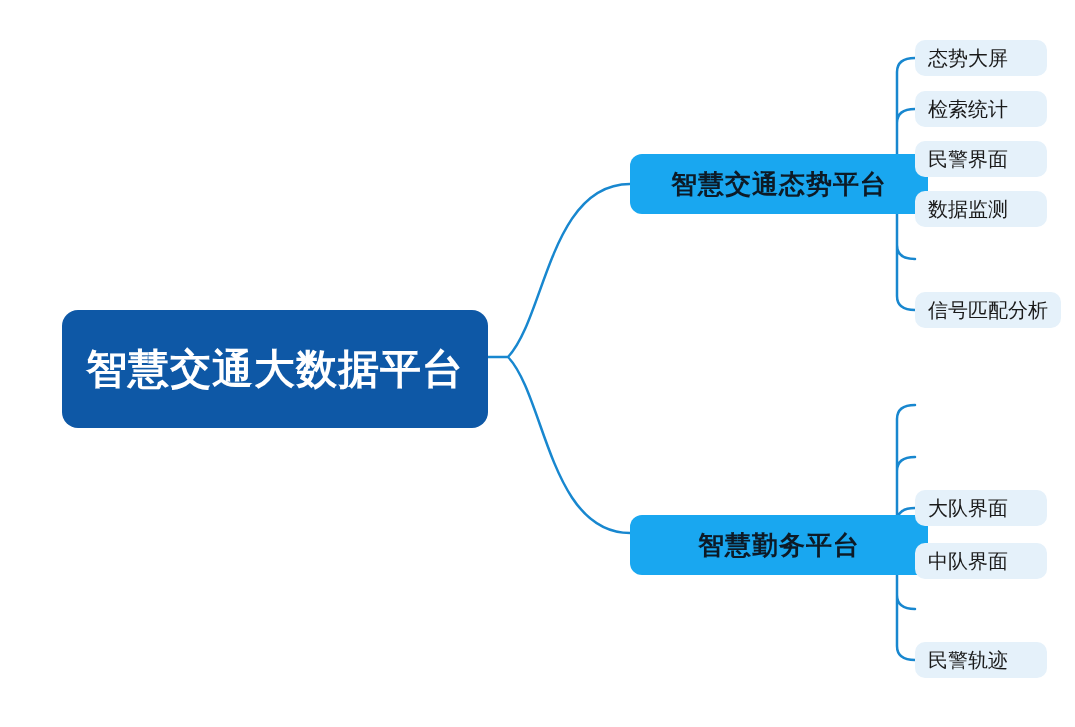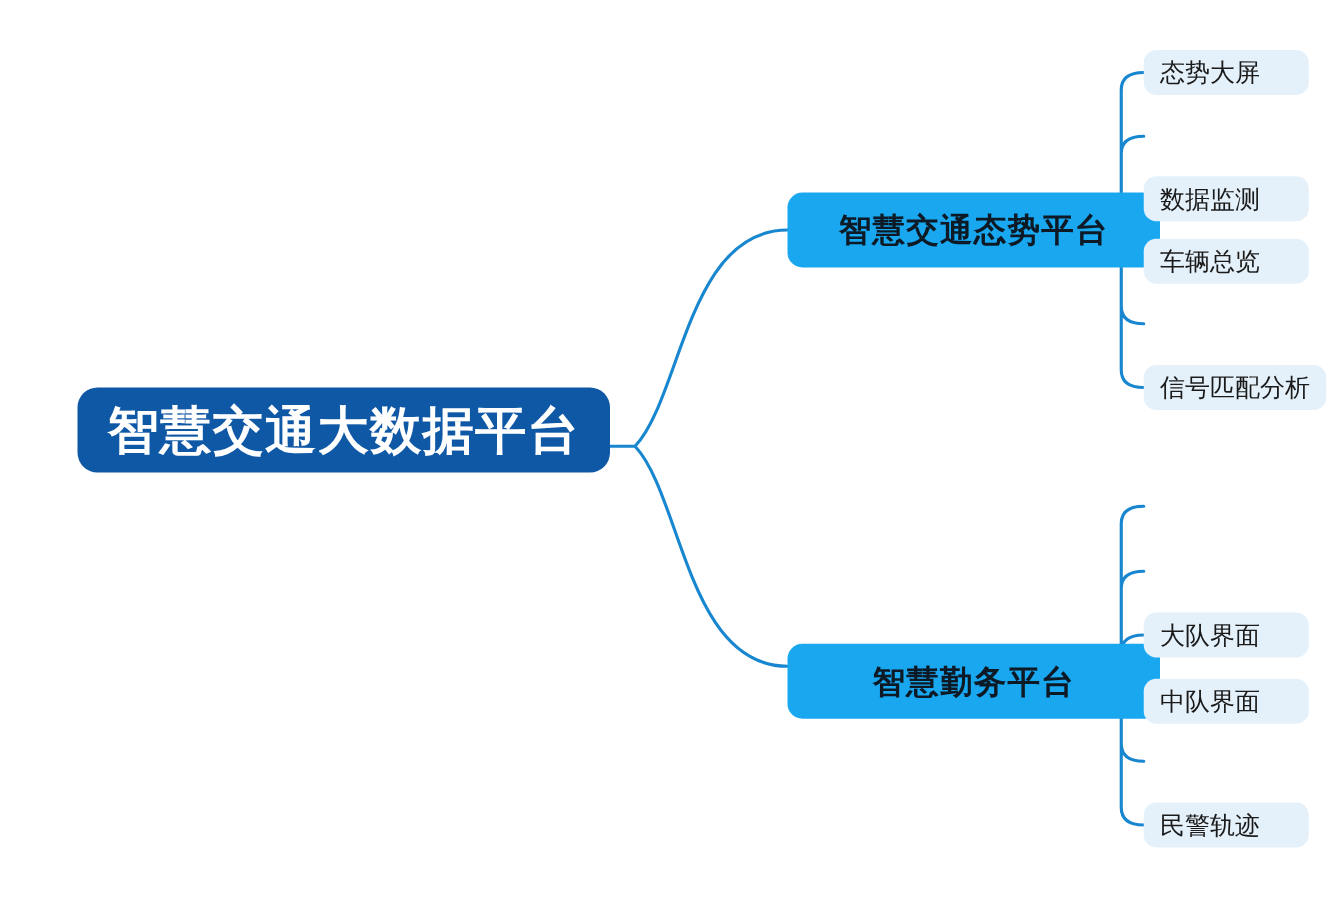--- a/index.html
+++ b/index.html
@@ -31,21 +31,21 @@
   }
   .node{
     position:absolute;
     display:flex;
     align-items:center;
     justify-content:center;
     box-sizing:border-box;
   }
   .node-root{
     left:62px;top:310px;
-    width:426px;height:68px;
+    width:426px;height:118px;
     background:var(--root-bg);
     border-radius:16px;
     color:var(--root-text);
     font-size:41px;
     font-weight:bold;
     letter-spacing:1px;
   }
   .node-branch{
     left:630px;
     width:298px;height:60px;
@@ -95,21 +95,22 @@
              M897,595 Q897,609 915,609"></path>
   </svg>
 
   <div class="node node-root">智慧交通大数据平台</div>
 
   <div class="node node-branch b1">智慧交通态势平台</div>
 
   <div class="node node-branch b2">智慧勤务平台</div>
 
   <div class="node node-leaf" style="top:40px">态势大屏</div>
-  <div class="node node-leaf" style="top:141px">数据监测</div>
-  <div class="node node-leaf" style="top:191px">车辆总览</div>
+  <div class="node node-leaf" style="top:91px">检索统计</div>
+  <div class="node node-leaf" style="top:141px">民警界面</div>
+  <div class="node node-leaf" style="top:191px">数据监测</div>
   <div class="node node-leaf" style="top:292px">信号匹配分析</div>
 
   <div class="node node-leaf" style="top:490px">大队界面</div>
   <div class="node node-leaf" style="top:543px">中队界面</div>
   <div class="node node-leaf" style="top:642px">民警轨迹</div>
 
 </div>
 
 </body></html>

